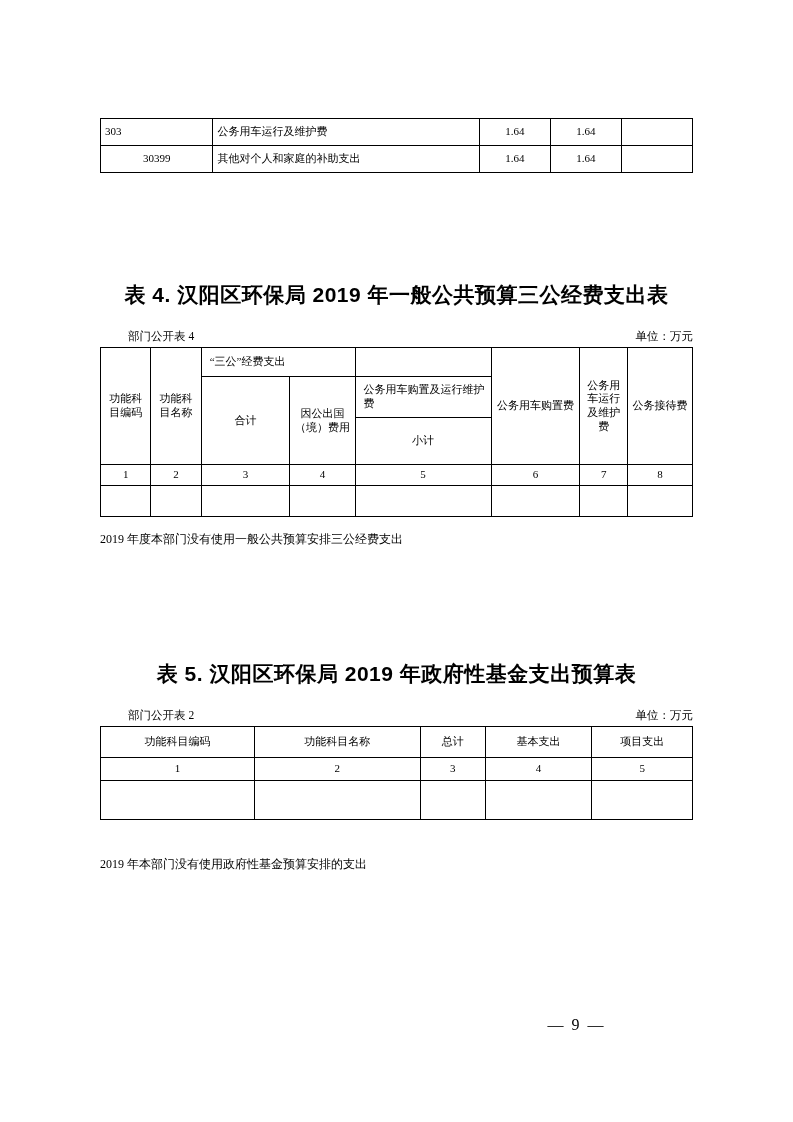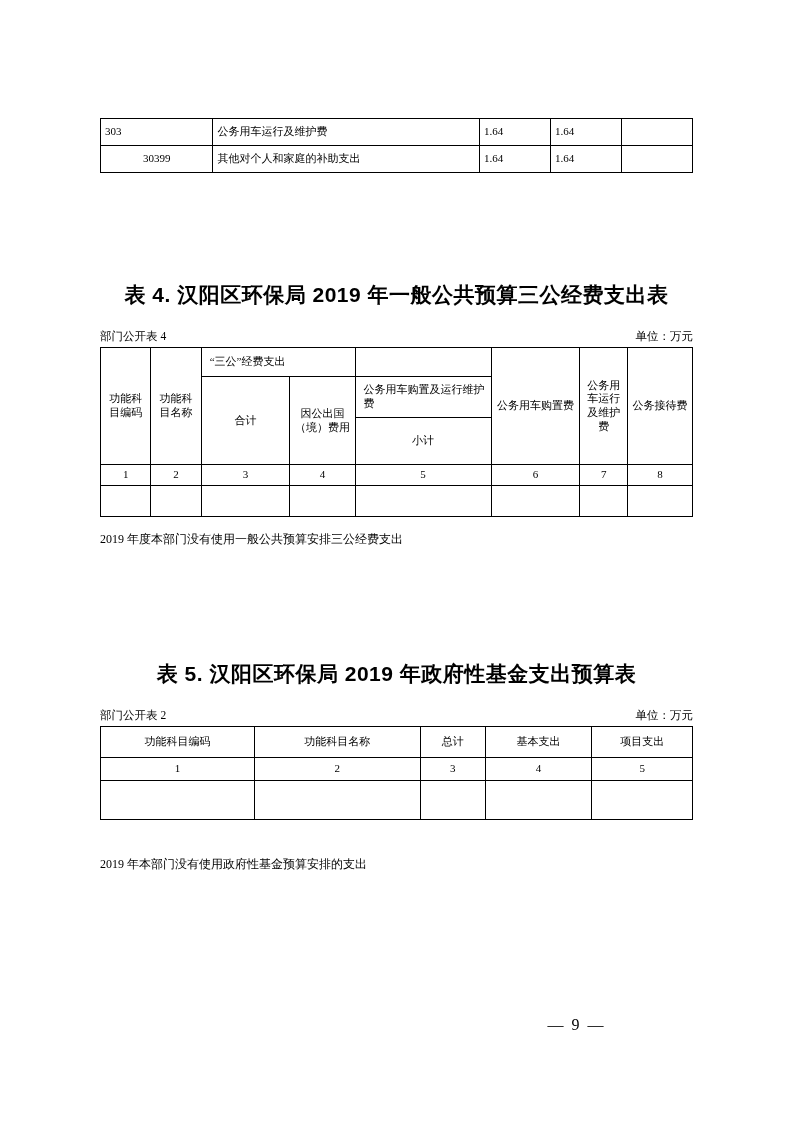--- a/index.html
+++ b/index.html
@@ -39,21 +39,21 @@
     font-family: "Liberation Serif", "DejaVu Serif", serif;
     padding: 0 4px;
     vertical-align: middle;
     line-height: 1.25;
   }
   .top-table td {
     height: 26px;
   }
   .c-left { text-align: left; padding-left: 8px; }
   .c-center { text-align: center; }
-  .c-right { text-align: left; padding-right: 8px; }
+  .c-right { text-align: center; padding-right: 8px; }
 
   
   .section-title {
     text-align: center;
     font-size: 21px;
     font-weight: bold;
     font-family: Liberation Sans, sans-serif;
     letter-spacing: 0.5px;
     margin: 0;
   }
@@ -62,20 +62,21 @@
 
   
   .cap-row {
     display: flex;
     justify-content: space-between;
     align-items: flex-end;
     font-size: 11.5px;
     font-family: "Liberation Sans", sans-serif;
     margin-top: 20px;
     margin-bottom: 3px;
+    margin-left: 28px;
   }
   .cap-left { font-family: "Liberation Serif", "DejaVu Serif", serif; }
   .cap-right { font-family: "Liberation Serif", "DejaVu Serif", serif; }
 
   
   .t4 td { font-size: 11px; }
   .t4 .hcell { text-align: center; }
   .t4 .numrow td { height: 20px; text-align: center; font-size: 11px; }
   .t4 .blankrow td { height: 30px; }
 

